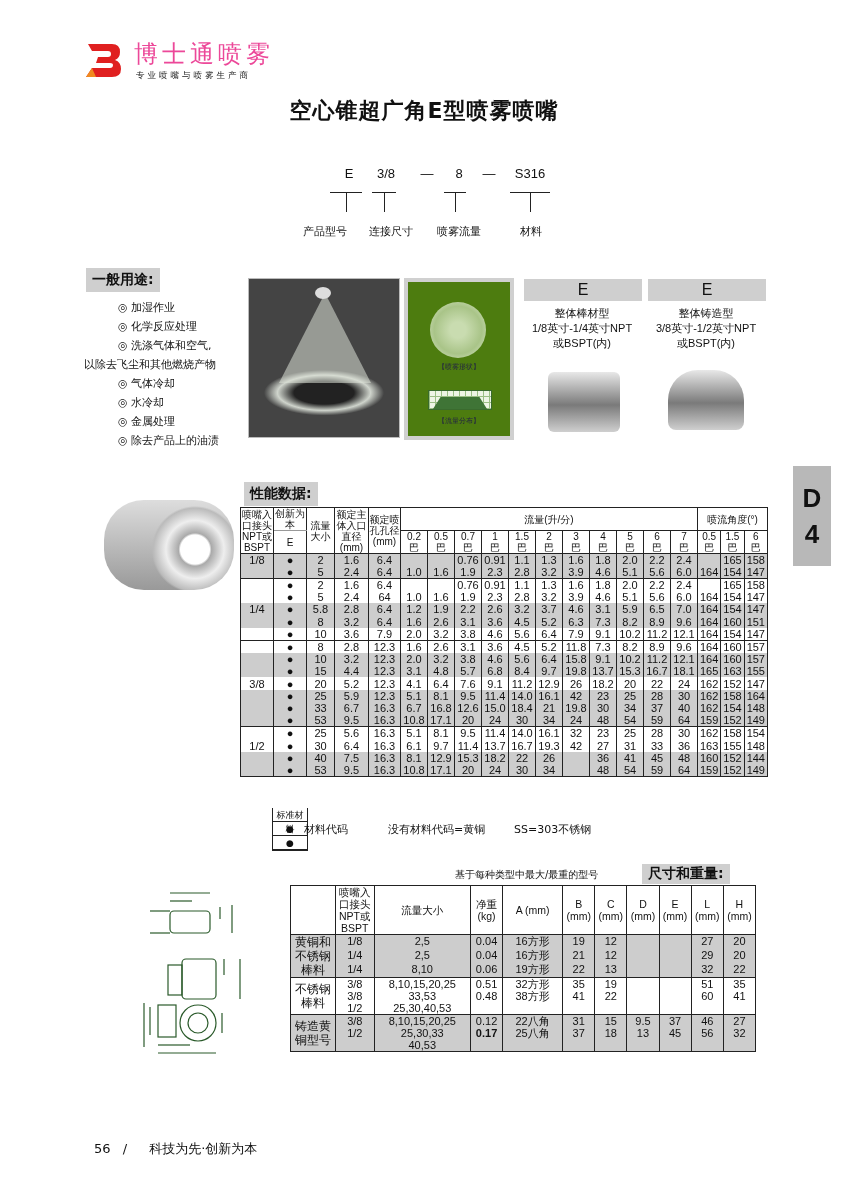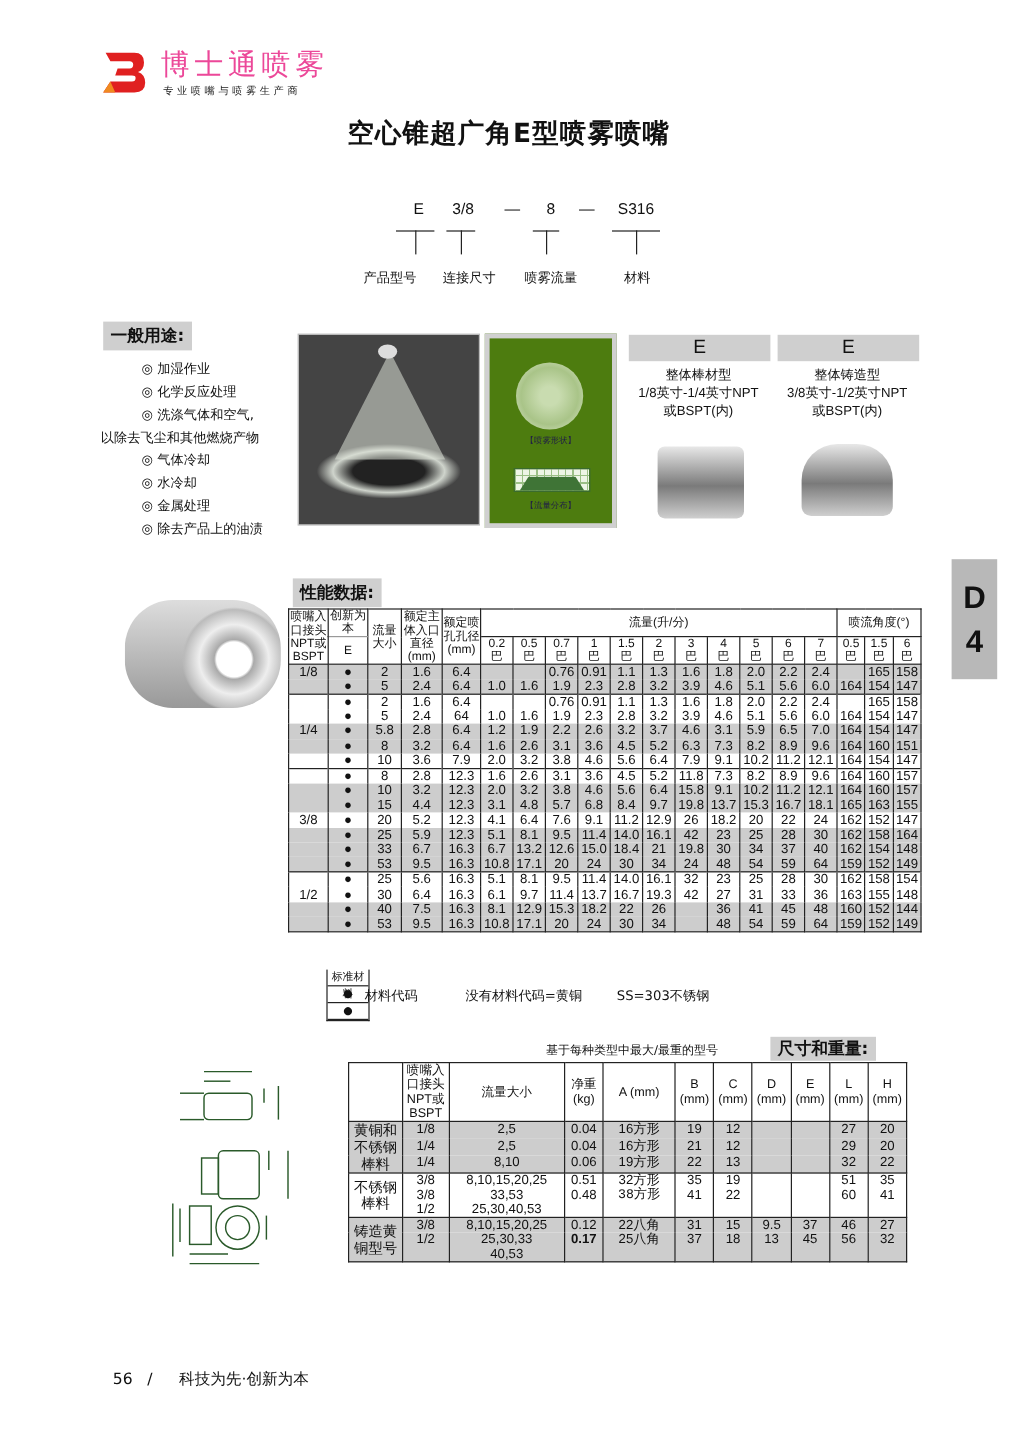--- a/index.html
+++ b/index.html
@@ -441,21 +441,21 @@
         <td>158</td>
         <td>164</td>
       </tr>
       <tr class="g">
         <td></td>
         <td>●</td>
         <td>33</td>
         <td>6.7</td>
         <td>16.3</td>
         <td>6.7</td>
-        <td>13.2</td>
+        <td>16.8</td>
         <td>12.6</td>
         <td>15.0</td>
         <td>18.4</td>
         <td>21</td>
         <td>19.8</td>
         <td>30</td>
         <td>34</td>
         <td>37</td>
         <td>40</td>
         <td>162</td>
@@ -668,21 +668,21 @@
         <td style="white-space: pre-line; vertical-align: top;"></td>
         <td style="white-space: pre-line; vertical-align: top;">51</td>
         <td style="white-space: pre-line; vertical-align: top;">35</td>
       </tr>
       <tr class=" bot">
         <td style="white-space: pre-line; vertical-align: top;">3/8
 1/2</td>
         <td style="white-space: pre-line; vertical-align: top; margin-top: 11px;">33,53
 25,30,40,53</td>
         <td style="white-space: pre-line; vertical-align: top;">0.48</td>
-        <td style="white-space: pre-line; vertical-align: top; font-family: Liberation Mono, monospace;">38方形</td>
+        <td style="white-space: pre-line; vertical-align: top;">38方形</td>
         <td style="white-space: pre-line; vertical-align: top;">41</td>
         <td style="white-space: pre-line; vertical-align: top;">22</td>
         <td style="white-space: pre-line; vertical-align: top;"></td>
         <td style="white-space: pre-line; vertical-align: top;"></td>
         <td style="white-space: pre-line; vertical-align: top;">60</td>
         <td style="white-space: pre-line; vertical-align: top;">41</td>
       </tr>
       <tr class="g top">
         <td class="grp" rowspan="2" style="background: rgb(205, 205, 205);">铸造黄铜型号</td>
         <td style="white-space: pre-line; vertical-align: top;">3/8</td>

